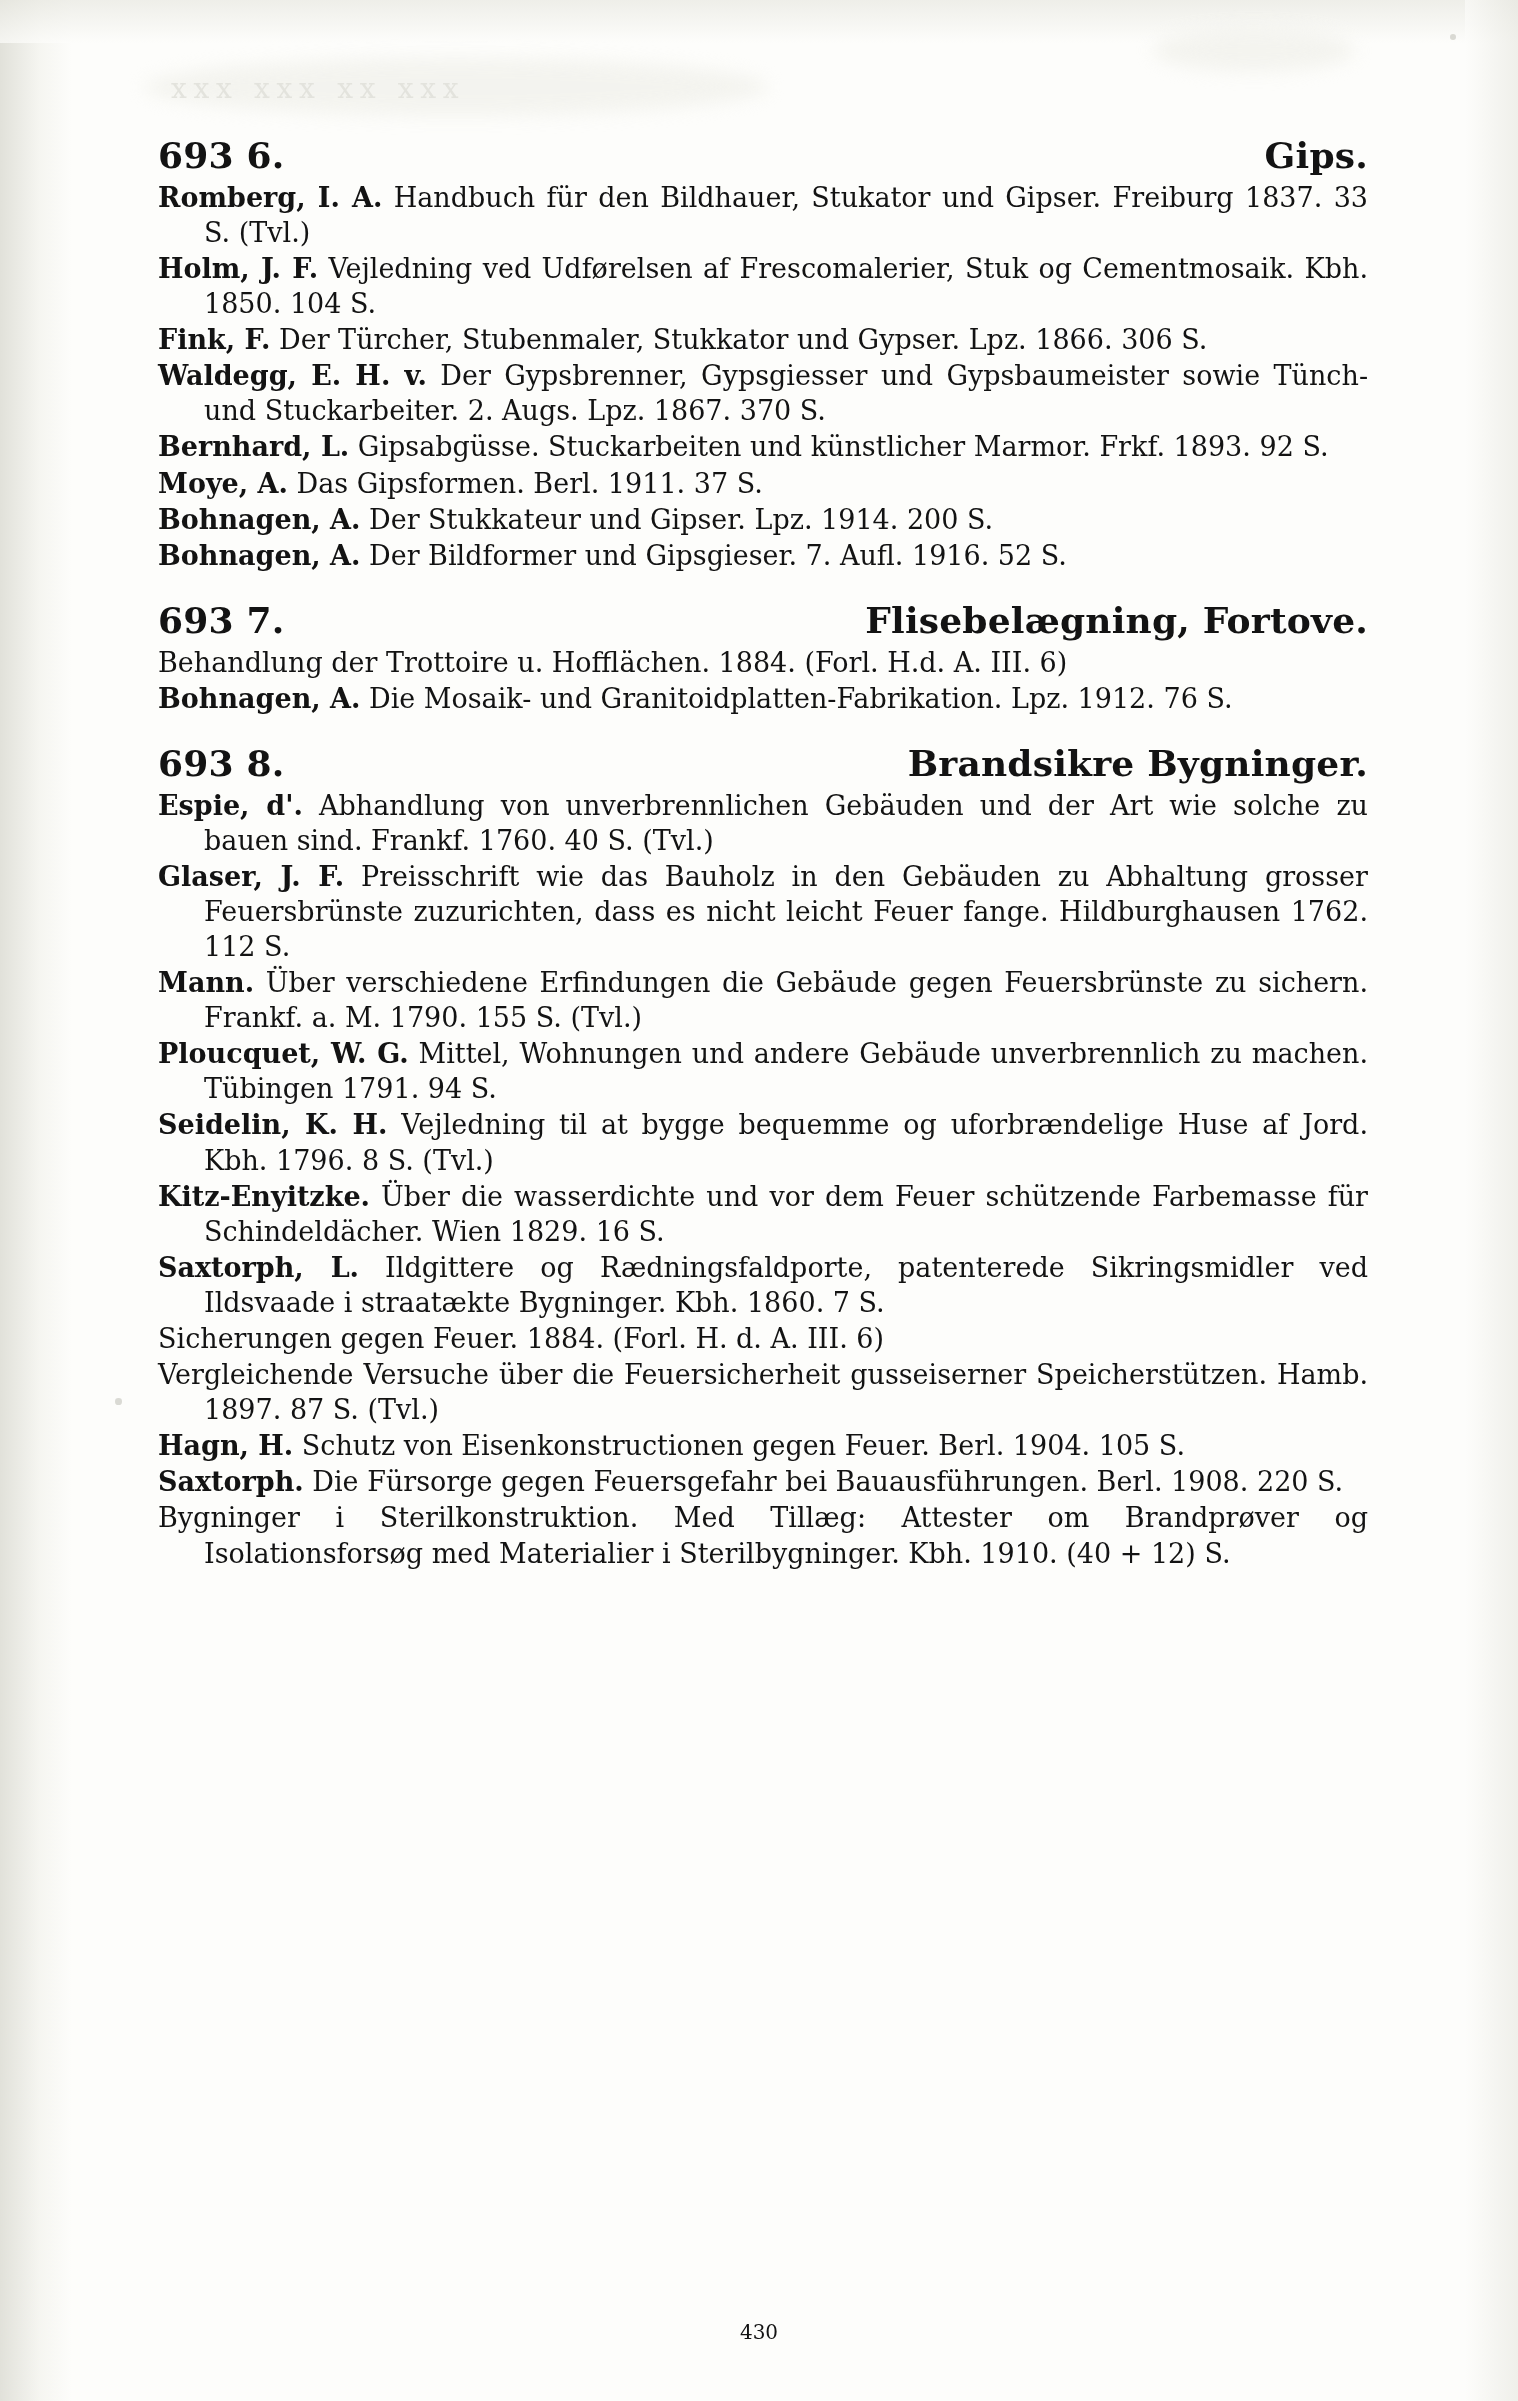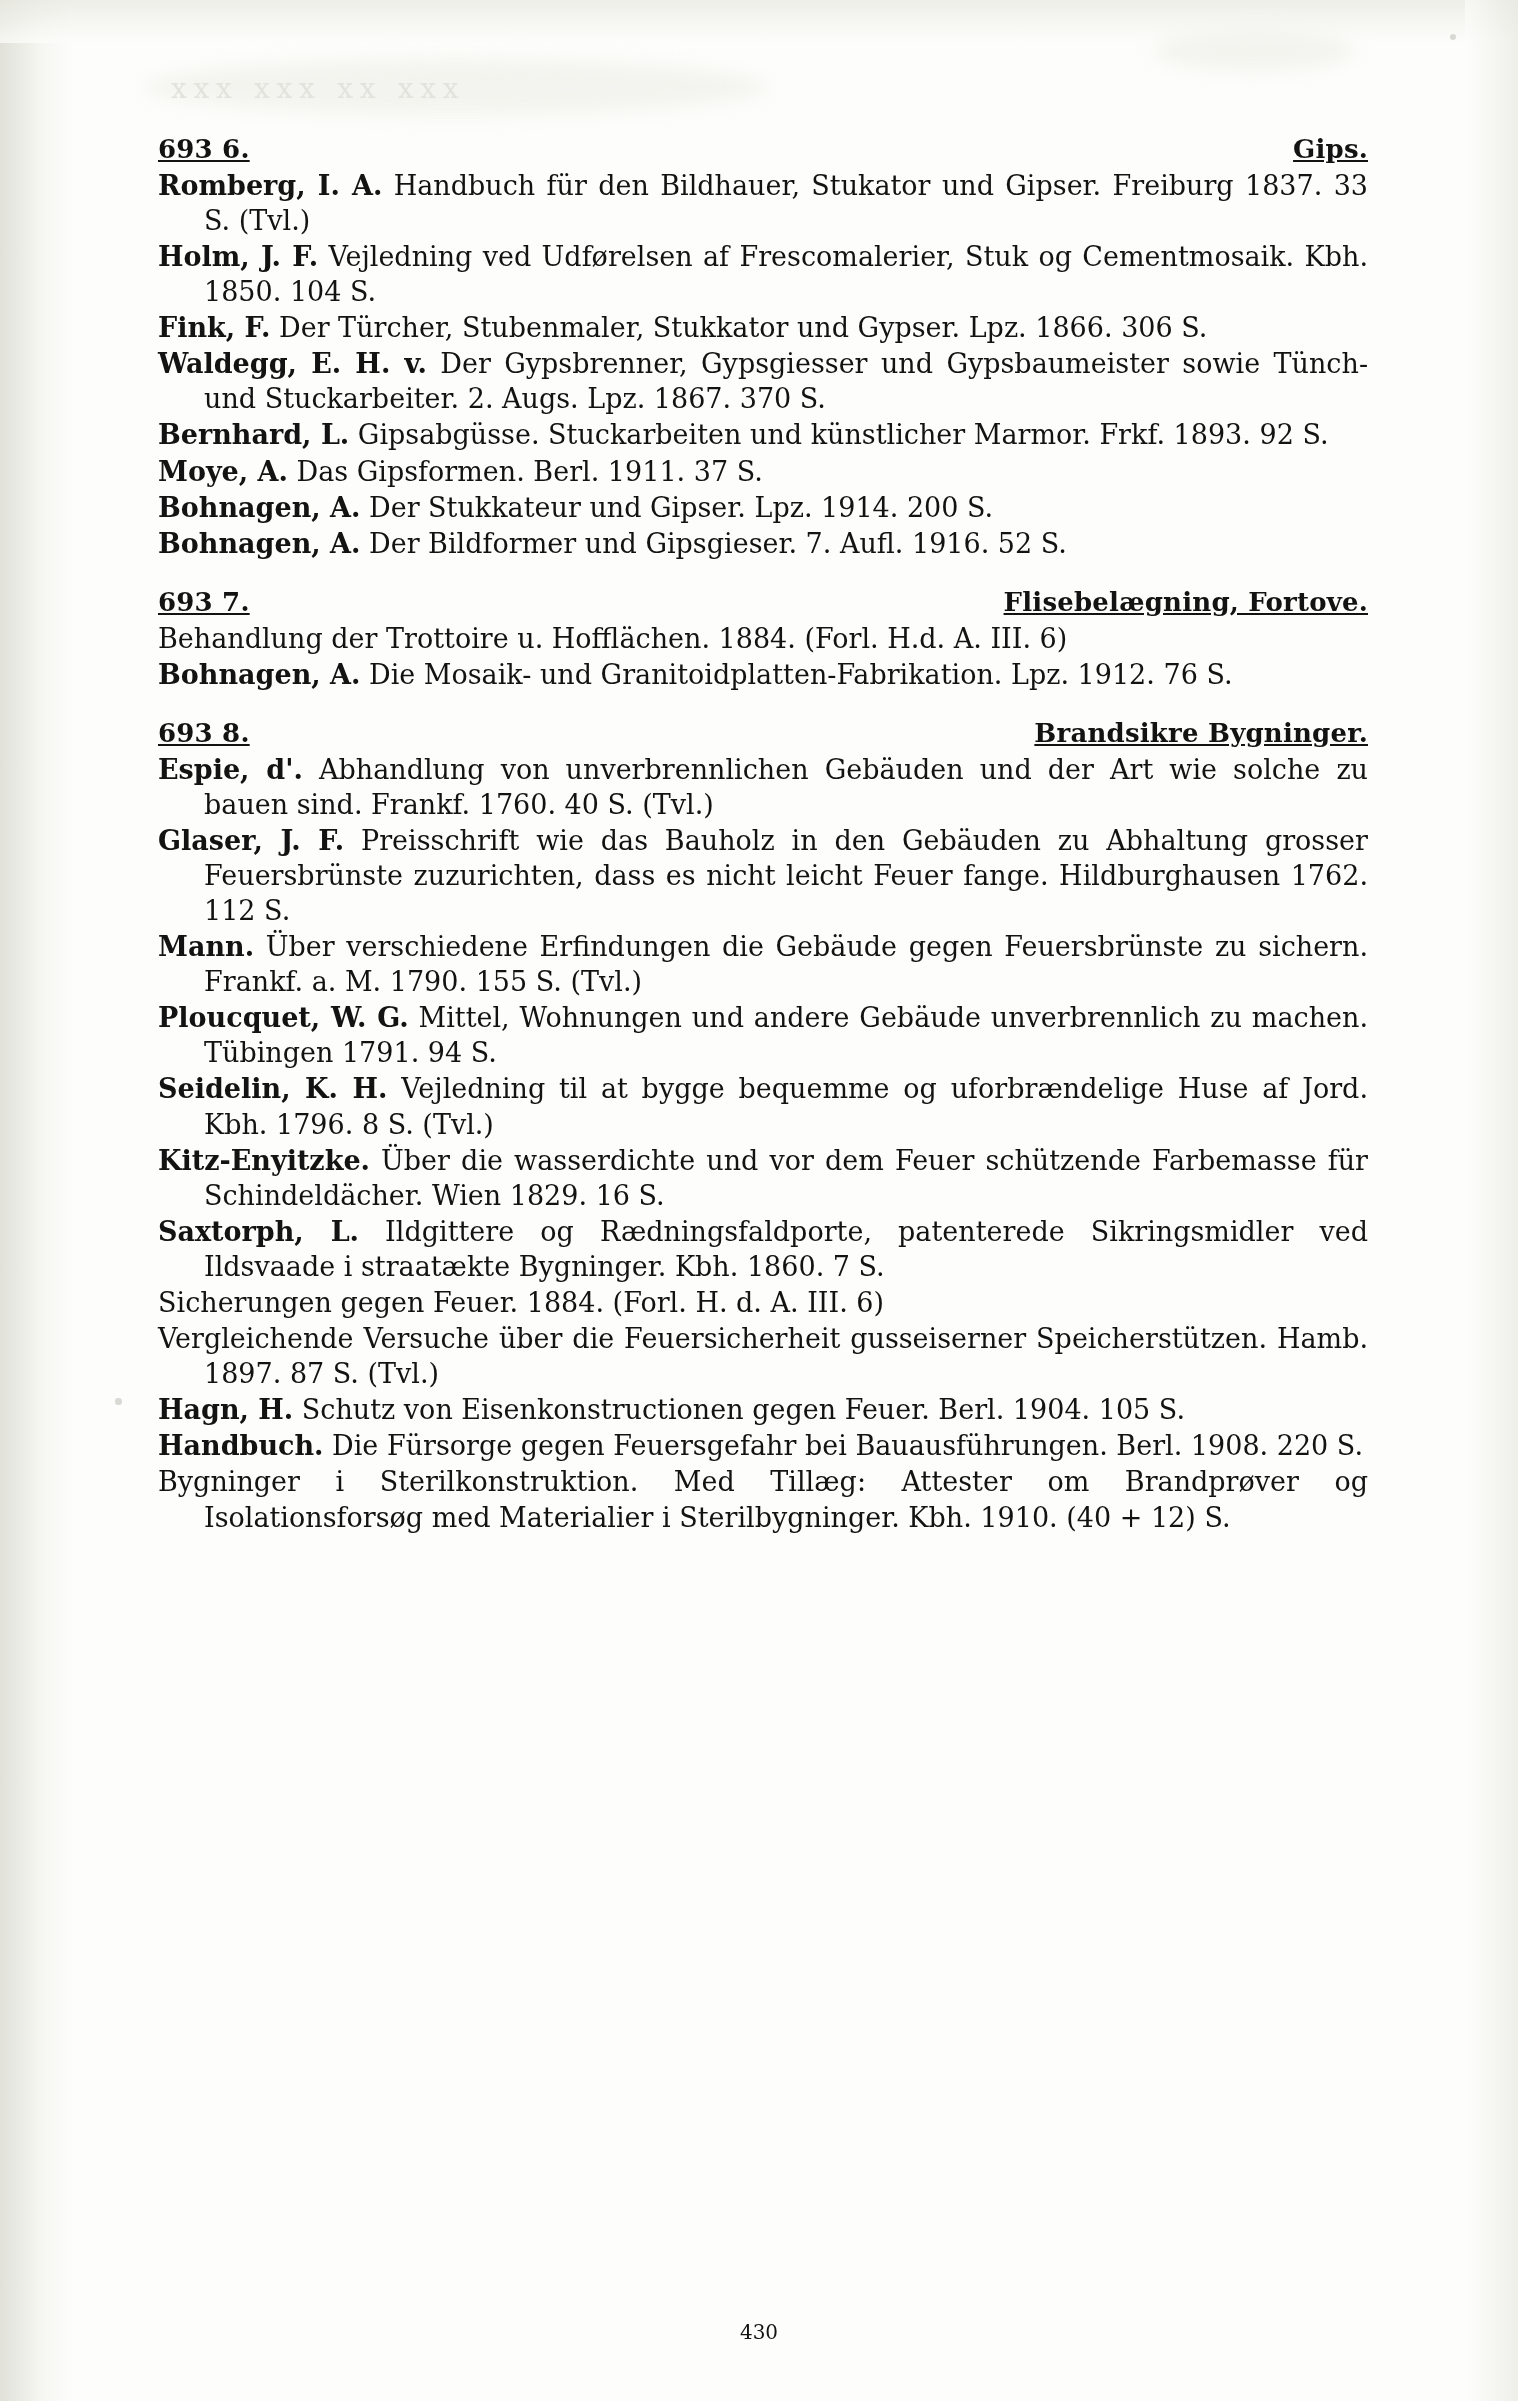--- a/index.html
+++ b/index.html
@@ -46,25 +46,24 @@
     position: absolute;
     left: 158px;
     top: 134px;
     width: 1210px;
   }
   .sec-head {
     display: flex;
     justify-content: space-between;
     align-items: baseline;
     font-weight: bold;
-    font-size: 26px;
+    font-size: 36px;
     margin-top: 26px;
     margin-bottom: 3.8px;
     letter-spacing: 0.2px;
-    text-decoration: underline;
   }
   .sec-head.first { margin-top: 0; }
   .sec-num { font-weight: bold; }
   .sec-title { font-weight: bold; }
 
   .entry {
     font-size: 27px;
     line-height: 1.30;
     margin-bottom: 1px;
     text-indent: 0;
@@ -162,20 +161,20 @@
     <div class="entry"><span class="au">Espie, d'.</span><span> Abhandlung von unverbrennlichen Gebäuden und der Art wie solche zu bauen sind. Frankf. 1760. 40 S. (Tvl.)</span></div>
     <div class="entry"><span class="au">Glaser, J. F.</span><span> Preisschrift wie das Bauholz in den Gebäuden zu Abhaltung grosser Feuersbrünste zuzurichten, dass es nicht leicht Feuer fange. Hildburghausen 1762. 112 S.</span></div>
     <div class="entry"><span class="au">Mann.</span><span> Über verschiedene Erfindungen die Gebäude gegen Feuersbrünste zu sichern. Frankf. a. M. 1790. 155 S. (Tvl.)</span></div>
     <div class="entry"><span class="au">Ploucquet, W. G.</span><span> Mittel, Wohnungen und andere Gebäude unverbrennlich zu machen. Tübingen 1791. 94 S.</span></div>
     <div class="entry"><span class="au">Seidelin, K. H.</span><span> Vejledning til at bygge bequemme og uforbrændelige Huse af Jord. Kbh. 1796. 8 S. (Tvl.)</span></div>
     <div class="entry"><span class="au">Kitz-Enyitzke.</span><span> Über die wasserdichte und vor dem Feuer schützende Farbemasse für Schindeldächer. Wien 1829. 16 S.</span></div>
     <div class="entry"><span class="au">Saxtorph, L.</span><span> Ildgittere og Rædningsfaldporte, patenterede Sikringsmidler ved Ildsvaade i straatækte Bygninger. Kbh. 1860. 7 S.</span></div>
     <div class="entry noauthor"><span class="au"></span><span>Sicherungen gegen Feuer. 1884.                (Forl. H. d. A. III. 6)</span></div>
     <div class="entry noauthor"><span class="au"></span><span>Vergleichende Versuche über die Feuersicherheit gusseiserner Speicherstützen. Hamb. 1897. 87 S. (Tvl.)</span></div>
     <div class="entry"><span class="au">Hagn, H.</span><span> Schutz von Eisenkonstructionen gegen Feuer. Berl. 1904. 105 S.</span></div>
-    <div class="entry"><span class="au">Handbuch.</span><span> Die Fürsorge gegen Feuersgefahr bei Bauausführungen. Berl. 1908. 220 S.</span></div>
+    <div class="entry"><span class="au">Saxtorph.</span><span> Die Fürsorge gegen Feuersgefahr bei Bauausführungen. Berl. 1908. 220 S.</span></div>
     <div class="entry noauthor"><span class="au"></span><span>Bygninger i Sterilkonstruktion. Med Tillæg: Attester om Brandprøver og Isolationsforsøg med Materialier i Sterilbygninger. Kbh. 1910. (40 + 12) S.</span></div>
 
   </div>
 
   <div class="folio">430</div>
 </div>
 
 
 </body></html>

